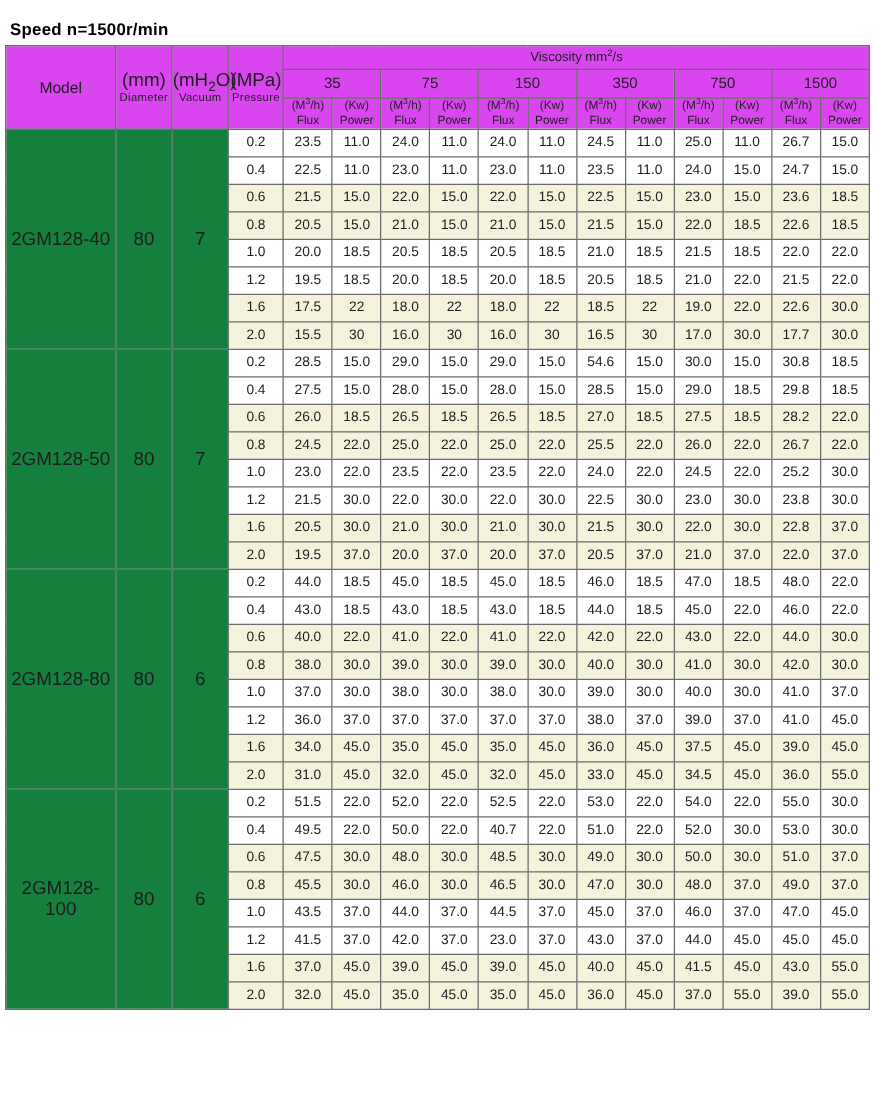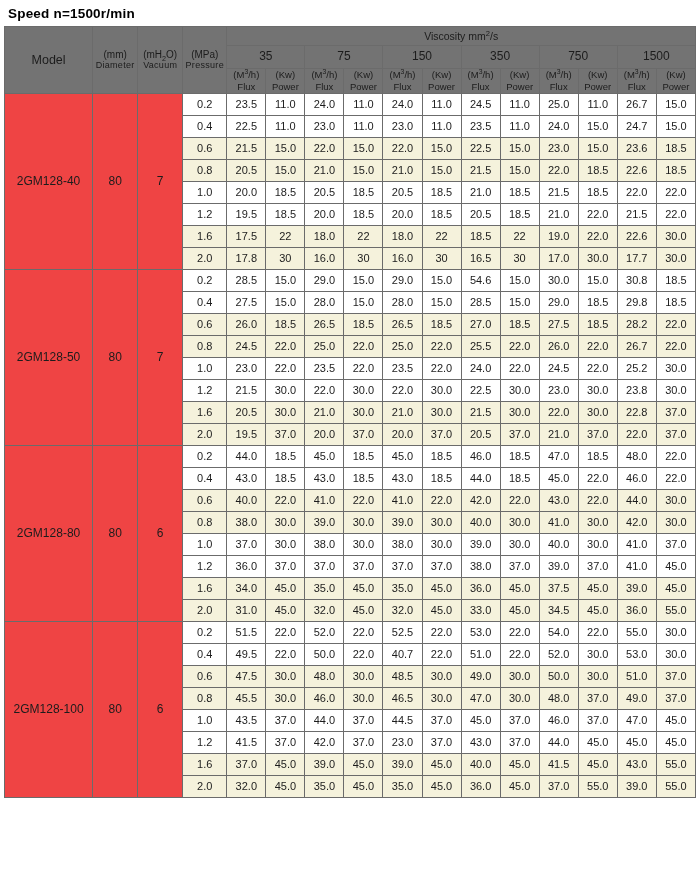--- a/index.html
+++ b/index.html
@@ -12,59 +12,59 @@
     height: 879px;
     font-family: "Liberation Sans", sans-serif;
     color: #1a1a1a;
     overflow: hidden;
   }
 
   #caption {
     font-size: 13.5px;
     font-weight: bold;
     letter-spacing: 0.2px;
-    padding: 6px 0 5px 8px;
+    padding: 16px 0 5px 8px;
     color: #000;
   }
 
   table.spec {
     border-collapse: collapse;
     table-layout: fixed;
     width: 692px;
     margin-left: 4px;
     border: 1px solid #5a5a5a;
   }
   table.spec td, table.spec th {
     border: 1px solid #6b6b6b;
     text-align: center;
     vertical-align: middle;
     font-weight: normal;
     padding: 0;
   }
 
   
   .hdr {
-    background: #737373;
+    background: #d946ef;
     font-size: 11px;
     line-height: 1.15;
     color: #1c1c1c;
   }
   .hdr.model { font-size: 12.5px; }
-  .unit-top { font-size: 10px; display: block; }
+  .unit-top { font-size: 15px; display: block; }
   .unit-bot { font-size: 9px; display: block; letter-spacing: 0.3px; }
   .visc-title { font-size: 10.5px; height: 18px; }
   .visc-num { font-size: 12px; height: 22px; }
   .fp { font-size: 9.5px; line-height: 1.25; }
   .fp .l1 { display: block; }
   .fp .l2 { display: block; }
 
   
   .grp {
-    background: #ef4444;
-    font-size: 12px;
+    background: #15803d;
+    font-size: 15px;
     color: #1c1c1c;
   }
   .dat {
     background: #ffffff;
     font-size: 11px;
     height: 21px;
     color: #1c1c1c;
   }
   tr.alt .dat { background: #F5F2DC; }
 
@@ -279,21 +279,21 @@
         <td class="dat">22</td>
         <td class="dat">18.5</td>
         <td class="dat">22</td>
         <td class="dat">19.0</td>
         <td class="dat">22.0</td>
         <td class="dat">22.6</td>
         <td class="dat">30.0</td>
       </tr>
       <tr class="alt">
         <td class="dat">2.0</td>
-        <td class="dat">17.8</td>
+        <td class="dat">15.5</td>
         <td class="dat">30</td>
         <td class="dat">16.0</td>
         <td class="dat">30</td>
         <td class="dat">16.0</td>
         <td class="dat">30</td>
         <td class="dat">16.5</td>
         <td class="dat">30</td>
         <td class="dat">17.0</td>
         <td class="dat">30.0</td>
         <td class="dat">17.7</td>

